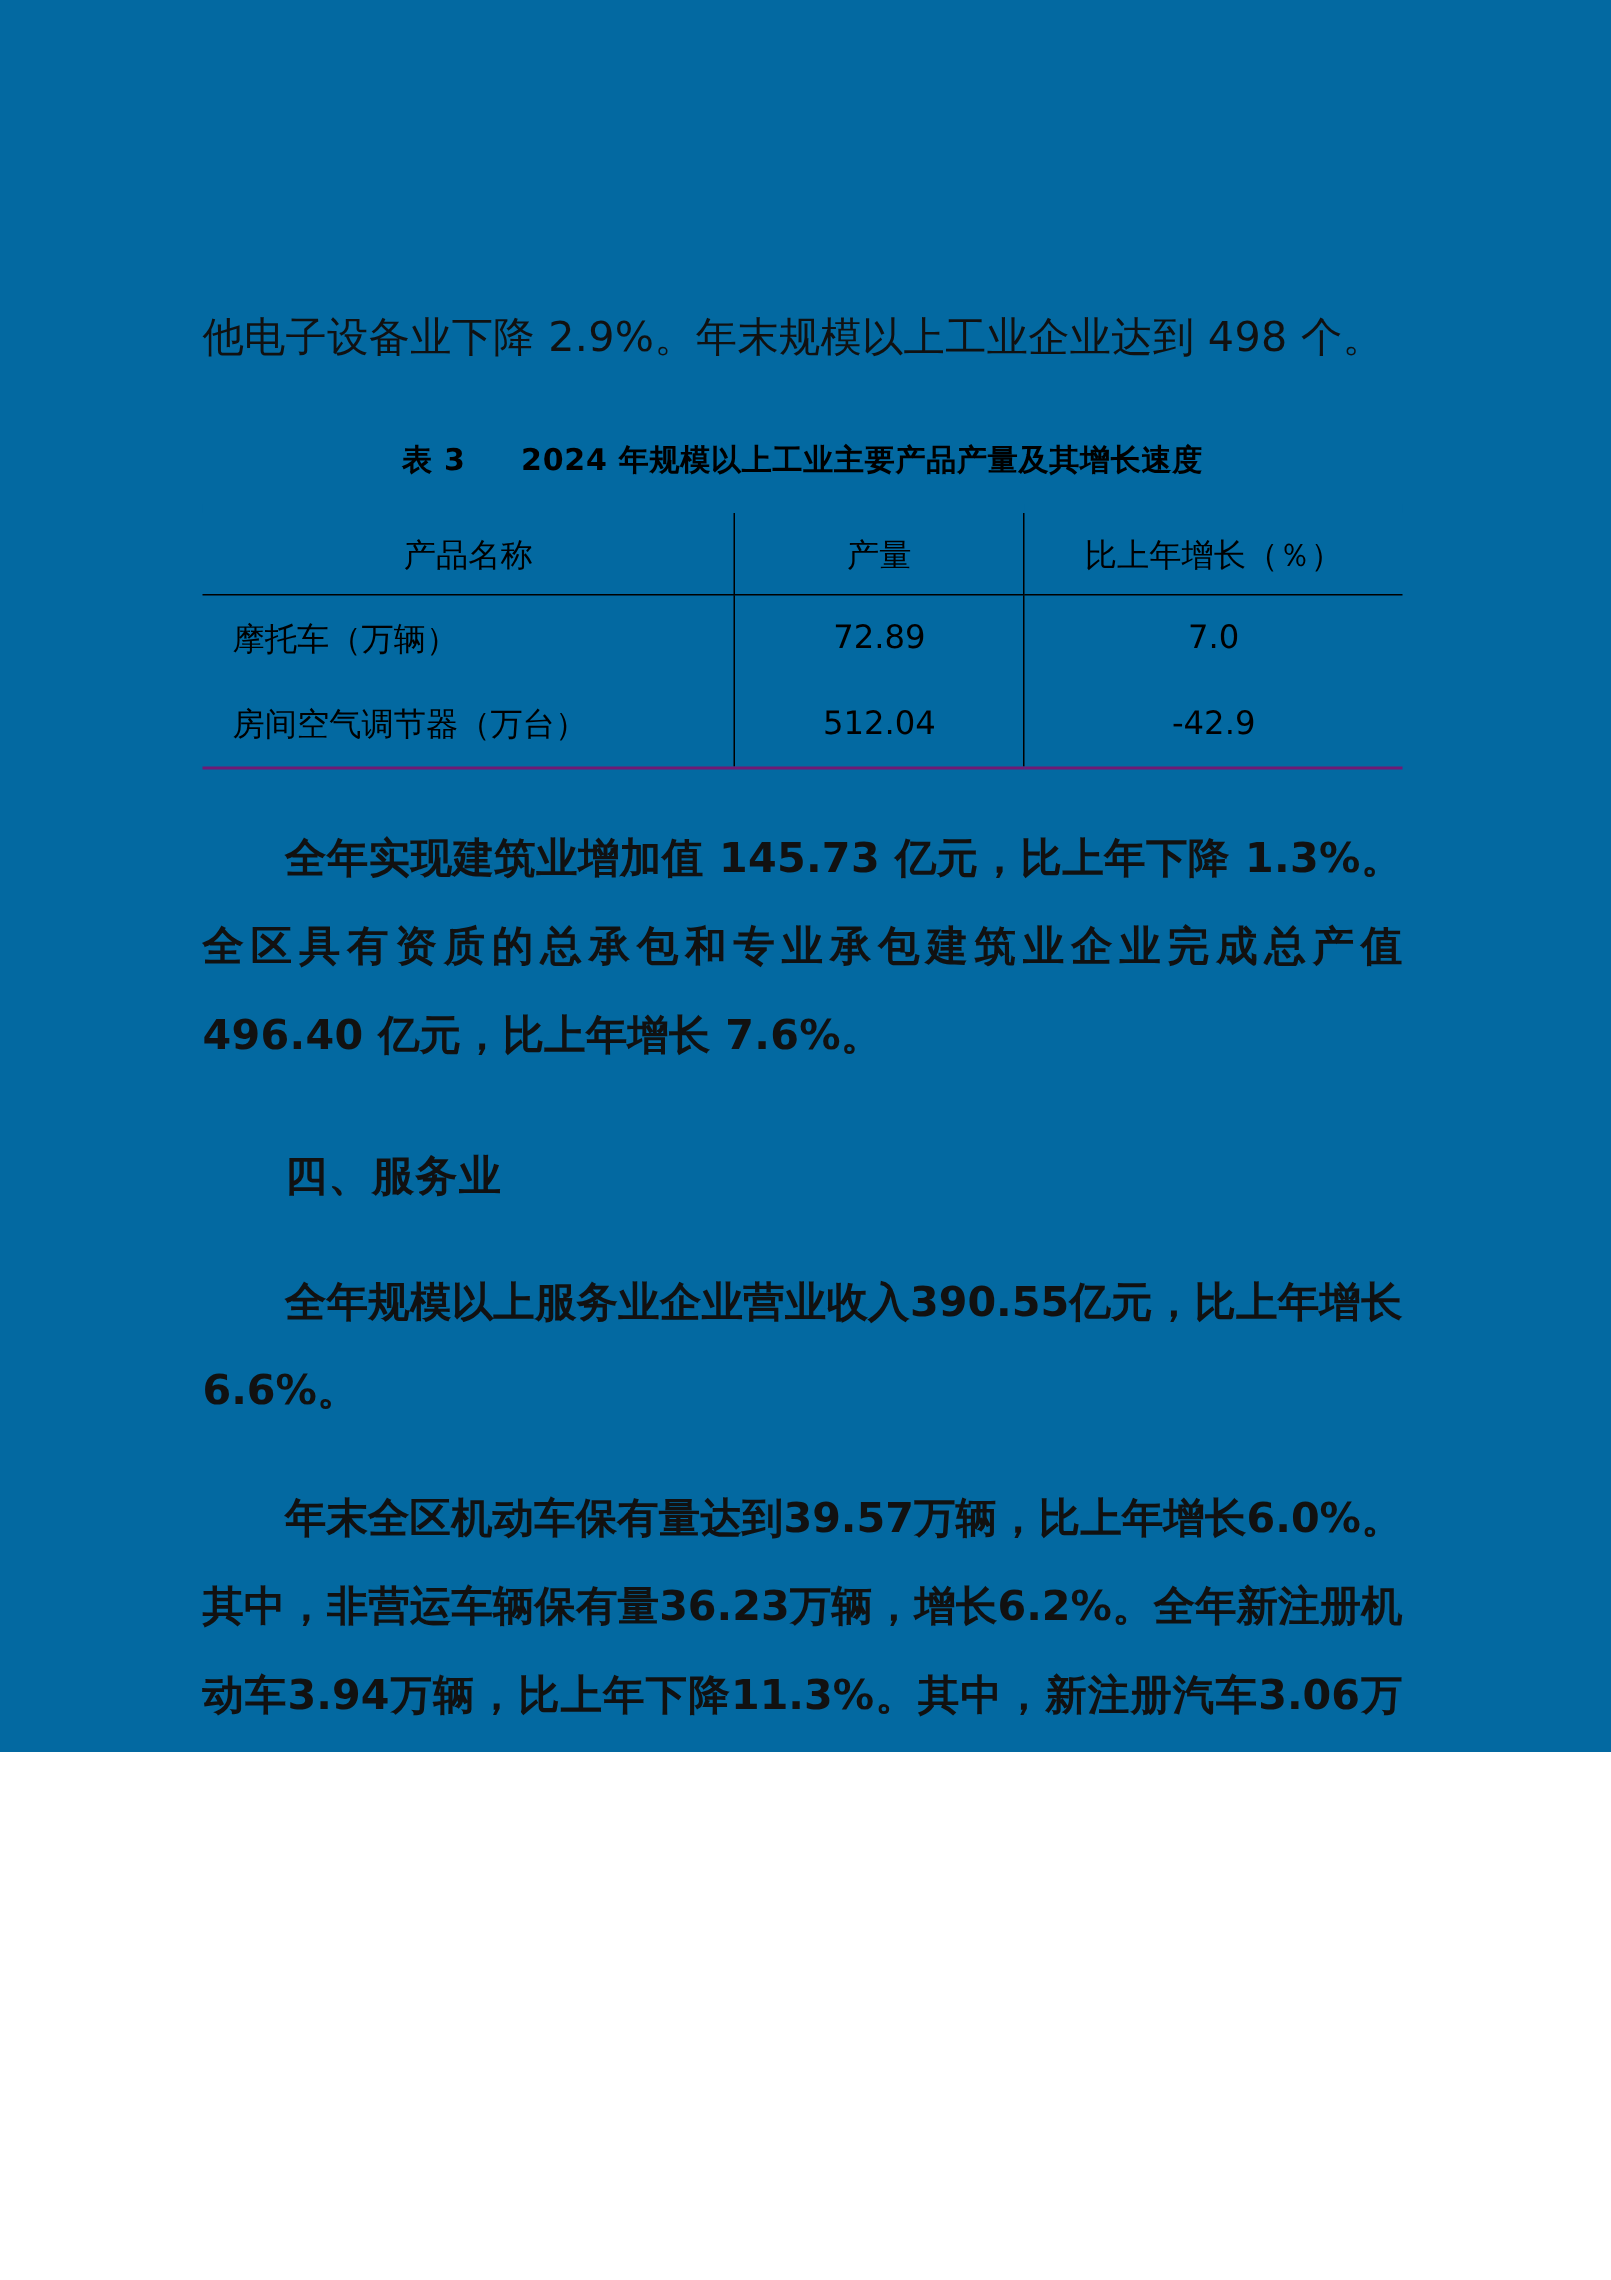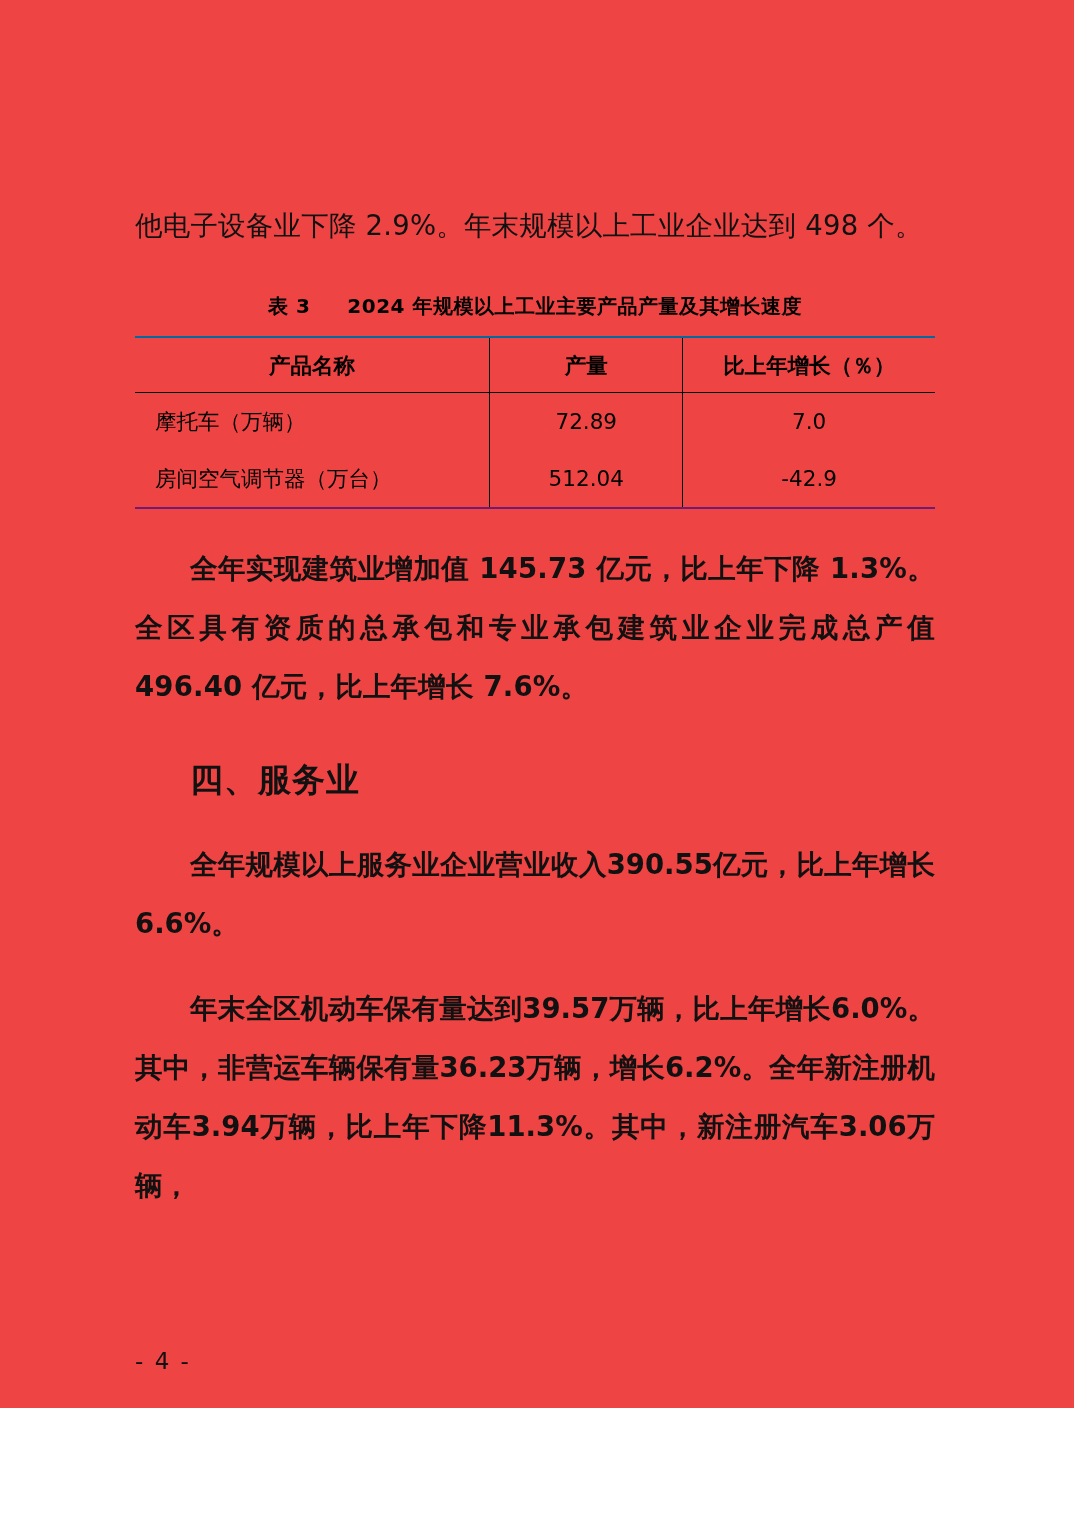--- a/index.html
+++ b/index.html
@@ -7,22 +7,22 @@
     padding: 0;
     background: #ffffff;
   }
   body {
     font-family: "DejaVu Sans", "Liberation Sans", sans-serif;
     color: #000000;
   }
   .page {
     position: relative;
     width: 1074px;
-    height: 1408px;
-    background: #ef4444;
+    height: 1168px;
+    background: #0369a1;
     box-sizing: border-box;
     overflow: hidden;
   }
   .content {
     position: absolute;
     left: 135px;
     top: 0;
     width: 800px;
   }
   
@@ -64,24 +64,24 @@
     width: 800px;
     border-collapse: collapse;
     font-size: 21px;
   }
   table.prod-table th,
   table.prod-table td {
     border: none;
     padding: 0;
   }
   table.prod-table thead th {
-    border-top: 2px solid #0369a1;
+    border-top: 6px solid #0369a1;
     border-bottom: 1.5px solid #000;
     height: 54px;
-    font-weight: bold;
+    font-weight: normal;
     font-size: 21.5px;
     text-align: center;
     vertical-align: middle;
   }
   table.prod-table tbody td {
     height: 57px;
     vertical-align: middle;
     font-size: 21.5px;
   }
   table.prod-table tbody tr:last-child td {
@@ -101,21 +101,21 @@
     width: 196px;
     text-align: center;
     border-right: 1.2px solid #000 !important;
   }
   .col-grow {
     width: 258px;
     text-align: center;
   }
   .section-head {
     margin-top: 34px;
-    font-size: 33px;
+    font-size: 28px;
     font-weight: bold;
     text-indent: 55px;
     letter-spacing: 1px;
   }
   .gap-sm { margin-top: 26px; }
   .gap-md { margin-top: 30px; }
   
   .para.dense {
     letter-spacing: 0;
   }

